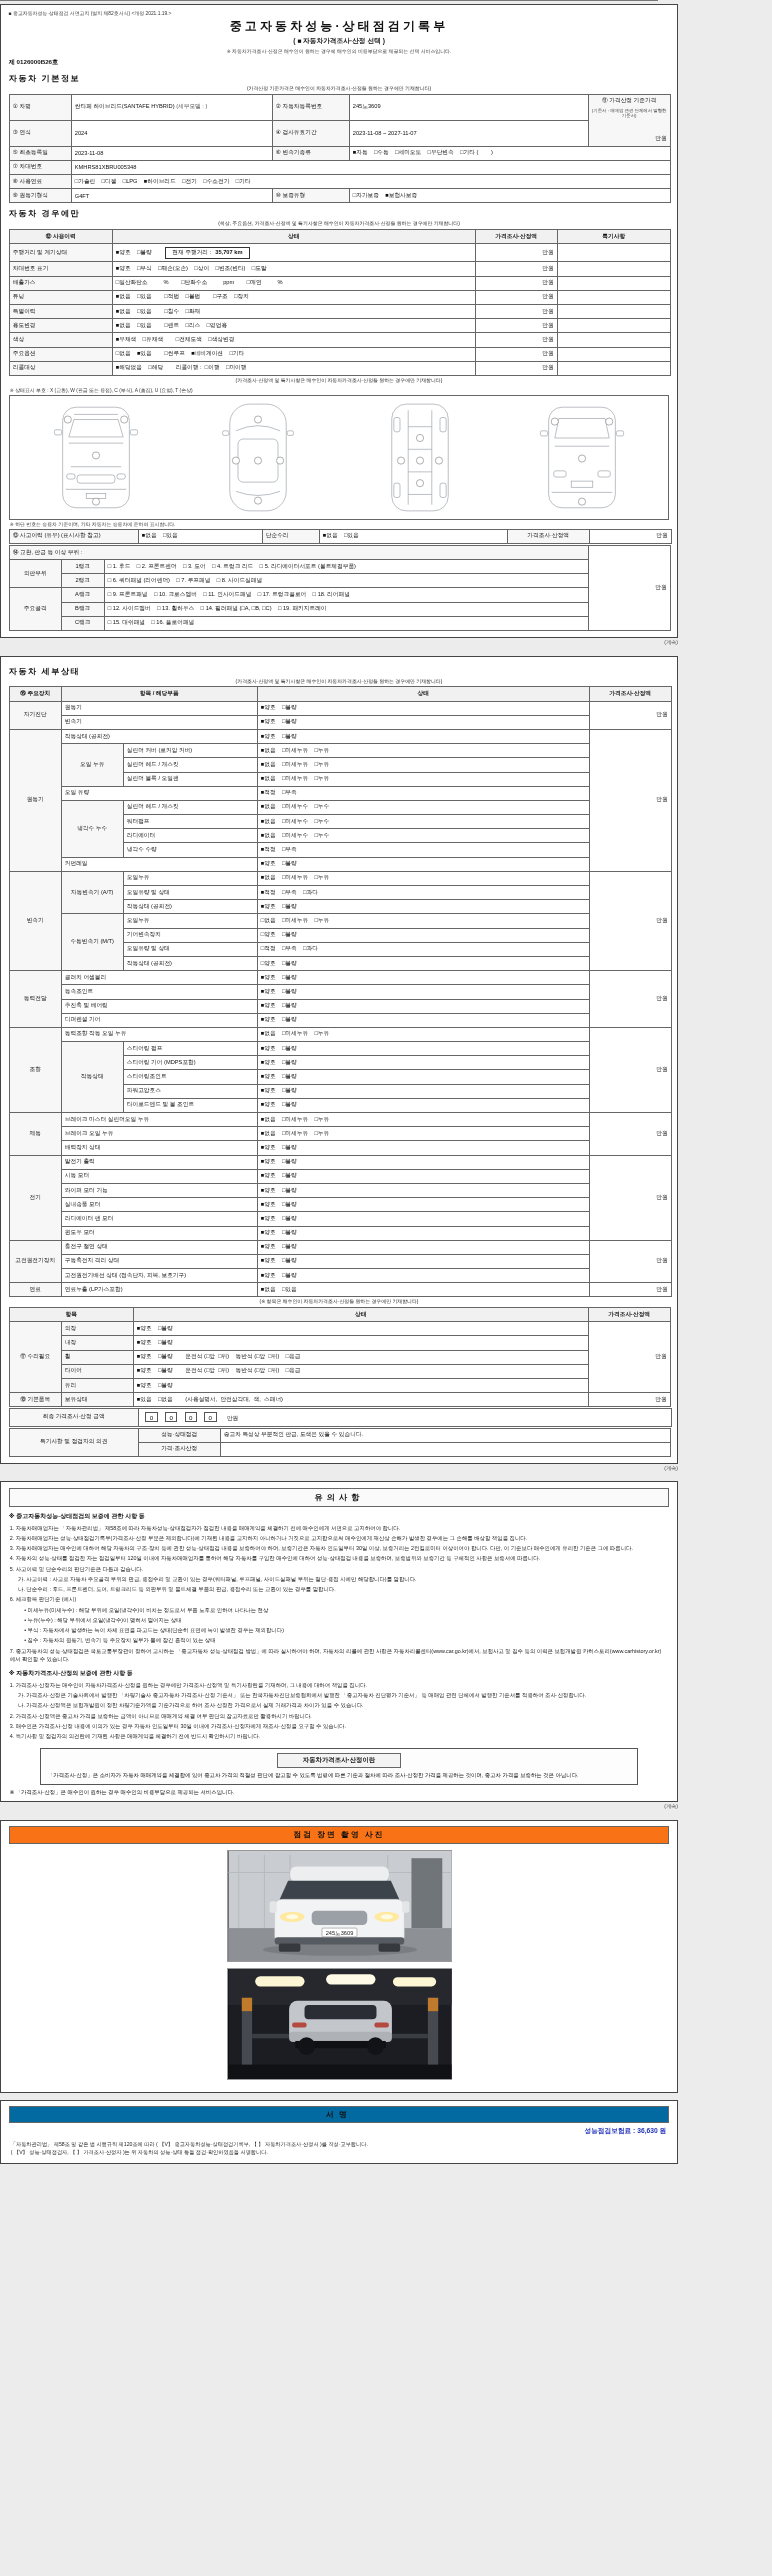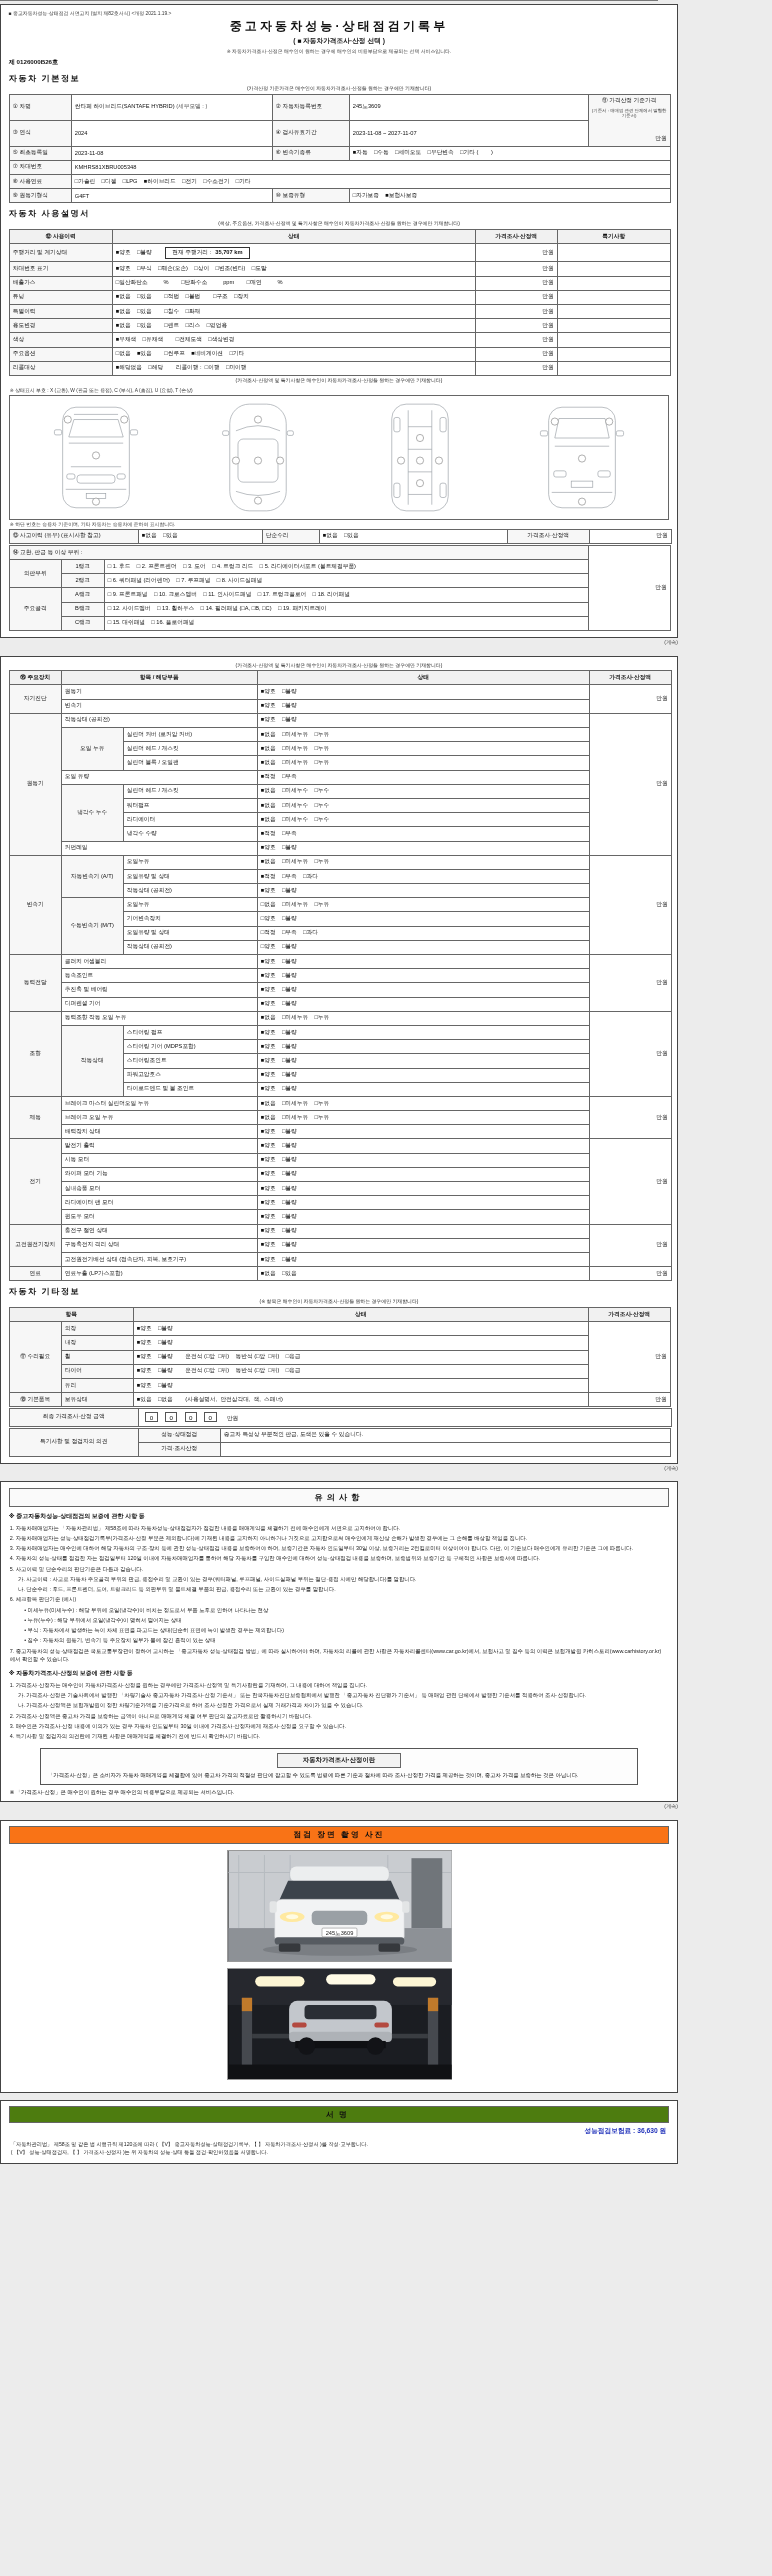--- a/index.html
+++ b/index.html
@@ -46,21 +46,21 @@
   .ind1{padding-left:9.3px}
   .ind2{padding-left:15.5px}
   .def-box{border:0.5px solid #555;margin:7.2px 31px 3.1px;padding:4.1px 7.2px;background:#fdfdfd}
   .def-box-title{font-size:6.4px;font-weight:bold;text-align:center;margin-bottom:3.1px;border:0.5px solid #666;display:block;width:124px;margin-left:auto;margin-right:auto;padding:2.1px 0;background:#f3f3f3}
   .def-box-body{font-size:5.4px;line-height:1.6;word-break:keep-all}
   .def-footer{font-size:5.4px;margin:4.1px 1px 0;word-break:keep-all}
   
   .photos-title{font-size:7.7px;font-weight:bold;text-align:center;letter-spacing:2.1px;border:0.5px solid #666;padding:3.1px 0;background:#f97316;margin-bottom:6.2px}
   .photo-frame{width:225px;margin:0 auto 6.2px;border:0.5px solid #999;background:#000;line-height:0}
   
-  .sign-title{font-size:7.7px;font-weight:bold;text-align:center;letter-spacing:5.2px;border:0.5px solid #666;padding:2.6px 0;background:#4d7c0f;margin-bottom:4.1px}
+  .sign-title{font-size:7.7px;font-weight:bold;text-align:center;letter-spacing:5.2px;border:0.5px solid #666;padding:2.6px 0;background:#0369a1;margin-bottom:4.1px}
   .insurance{font-size:6.7px;font-weight:bold;color:#2233bb;text-align:right;margin:2.1px 3.1px 4.1px}
   .legal{font-size:5.2px;color:#222;margin:1.5px 2.1px;word-break:keep-all}
 </style>
 </head>
 <body>
 
 <div class="sheet">
 
   <div class="panel">
     <div class="top-note">■ 중고자동차성능·상태점검 서면고지 (별지 제82호서식) &lt;개정 2021.1.19.&gt;</div>
@@ -113,21 +113,21 @@
       </tr>
       <tr>
         <td class="lab">⑨ 원동기형식</td>
         <td>G4FT</td>
         <td class="lab">⑩ 보증유형</td>
         <td class="state" colspan="2">□자가보증    ■보험사보증</td>
       </tr>
     </tbody>
       </table>
 
-    <div class="sec-title">자동차 사용설명서</div>
+    <div class="sec-title">자동차 경우에만</div>
     <div class="sec-note">(색상, 주요옵션, 가격조사·산정액 및 특기사항은 매수인이 자동차가격조사·산정을 원하는 경우에만 기재합니다)</div>
     <table class="t-overall">
       <colgroup>
           <col style="width:103px">
           <col style="width:363px">
           <col style="width:82px">
           <col style="width:113px">
         </colgroup>
       <tbody>
           <tr>
@@ -325,20 +325,21 @@
             <td class="lab c-center">C랭크</td>
             <td class="state">□ 15. 대쉬패널    □ 16. 플로어패널</td>
           </tr>
         </tbody>
     </table>
   </div>
   <div class="cont">(계속)</div>
   <div class="gap"></div>
 
   <div class="panel">
+    <div class="sec-title">자동차 세부상태</div>
     <div class="sec-note">(가격조사·산정액 및 특기사항은 매수인이 자동차가격조사·산정을 원하는 경우에만 기재합니다)</div>
     <table class="t-detail">
       <colgroup>
           <col style="width:52px">
           <col style="width:62px">
           <col style="width:134px">
           <col style="width:332px">
           <col style="width:82px">
         </colgroup>
       <tbody>
@@ -537,21 +538,20 @@
           </tr>
           <tr>
             <td class="lab c-center" rowspan="1">연료</td>
             <td colspan="2">연료누출 (LP가스포함)</td>
             <td class="state">■없음    □있음</td>
             <td class="c-price" rowspan="1">만원</td>
           </tr>
         </tbody>
     </table>
 
-    <div class="sec-title">자동차 기타정보</div>
     <div class="sec-note">(※ 항목은 매수인이 자동차가격조사·산정을 원하는 경우에만 기재합니다)</div>
     <table class="t-other">
       <colgroup>
           <col style="width:52px">
           <col style="width:72px">
           <col style="width:455px">
           <col style="width:82px">
         </colgroup>
       <tbody>
           <tr>

